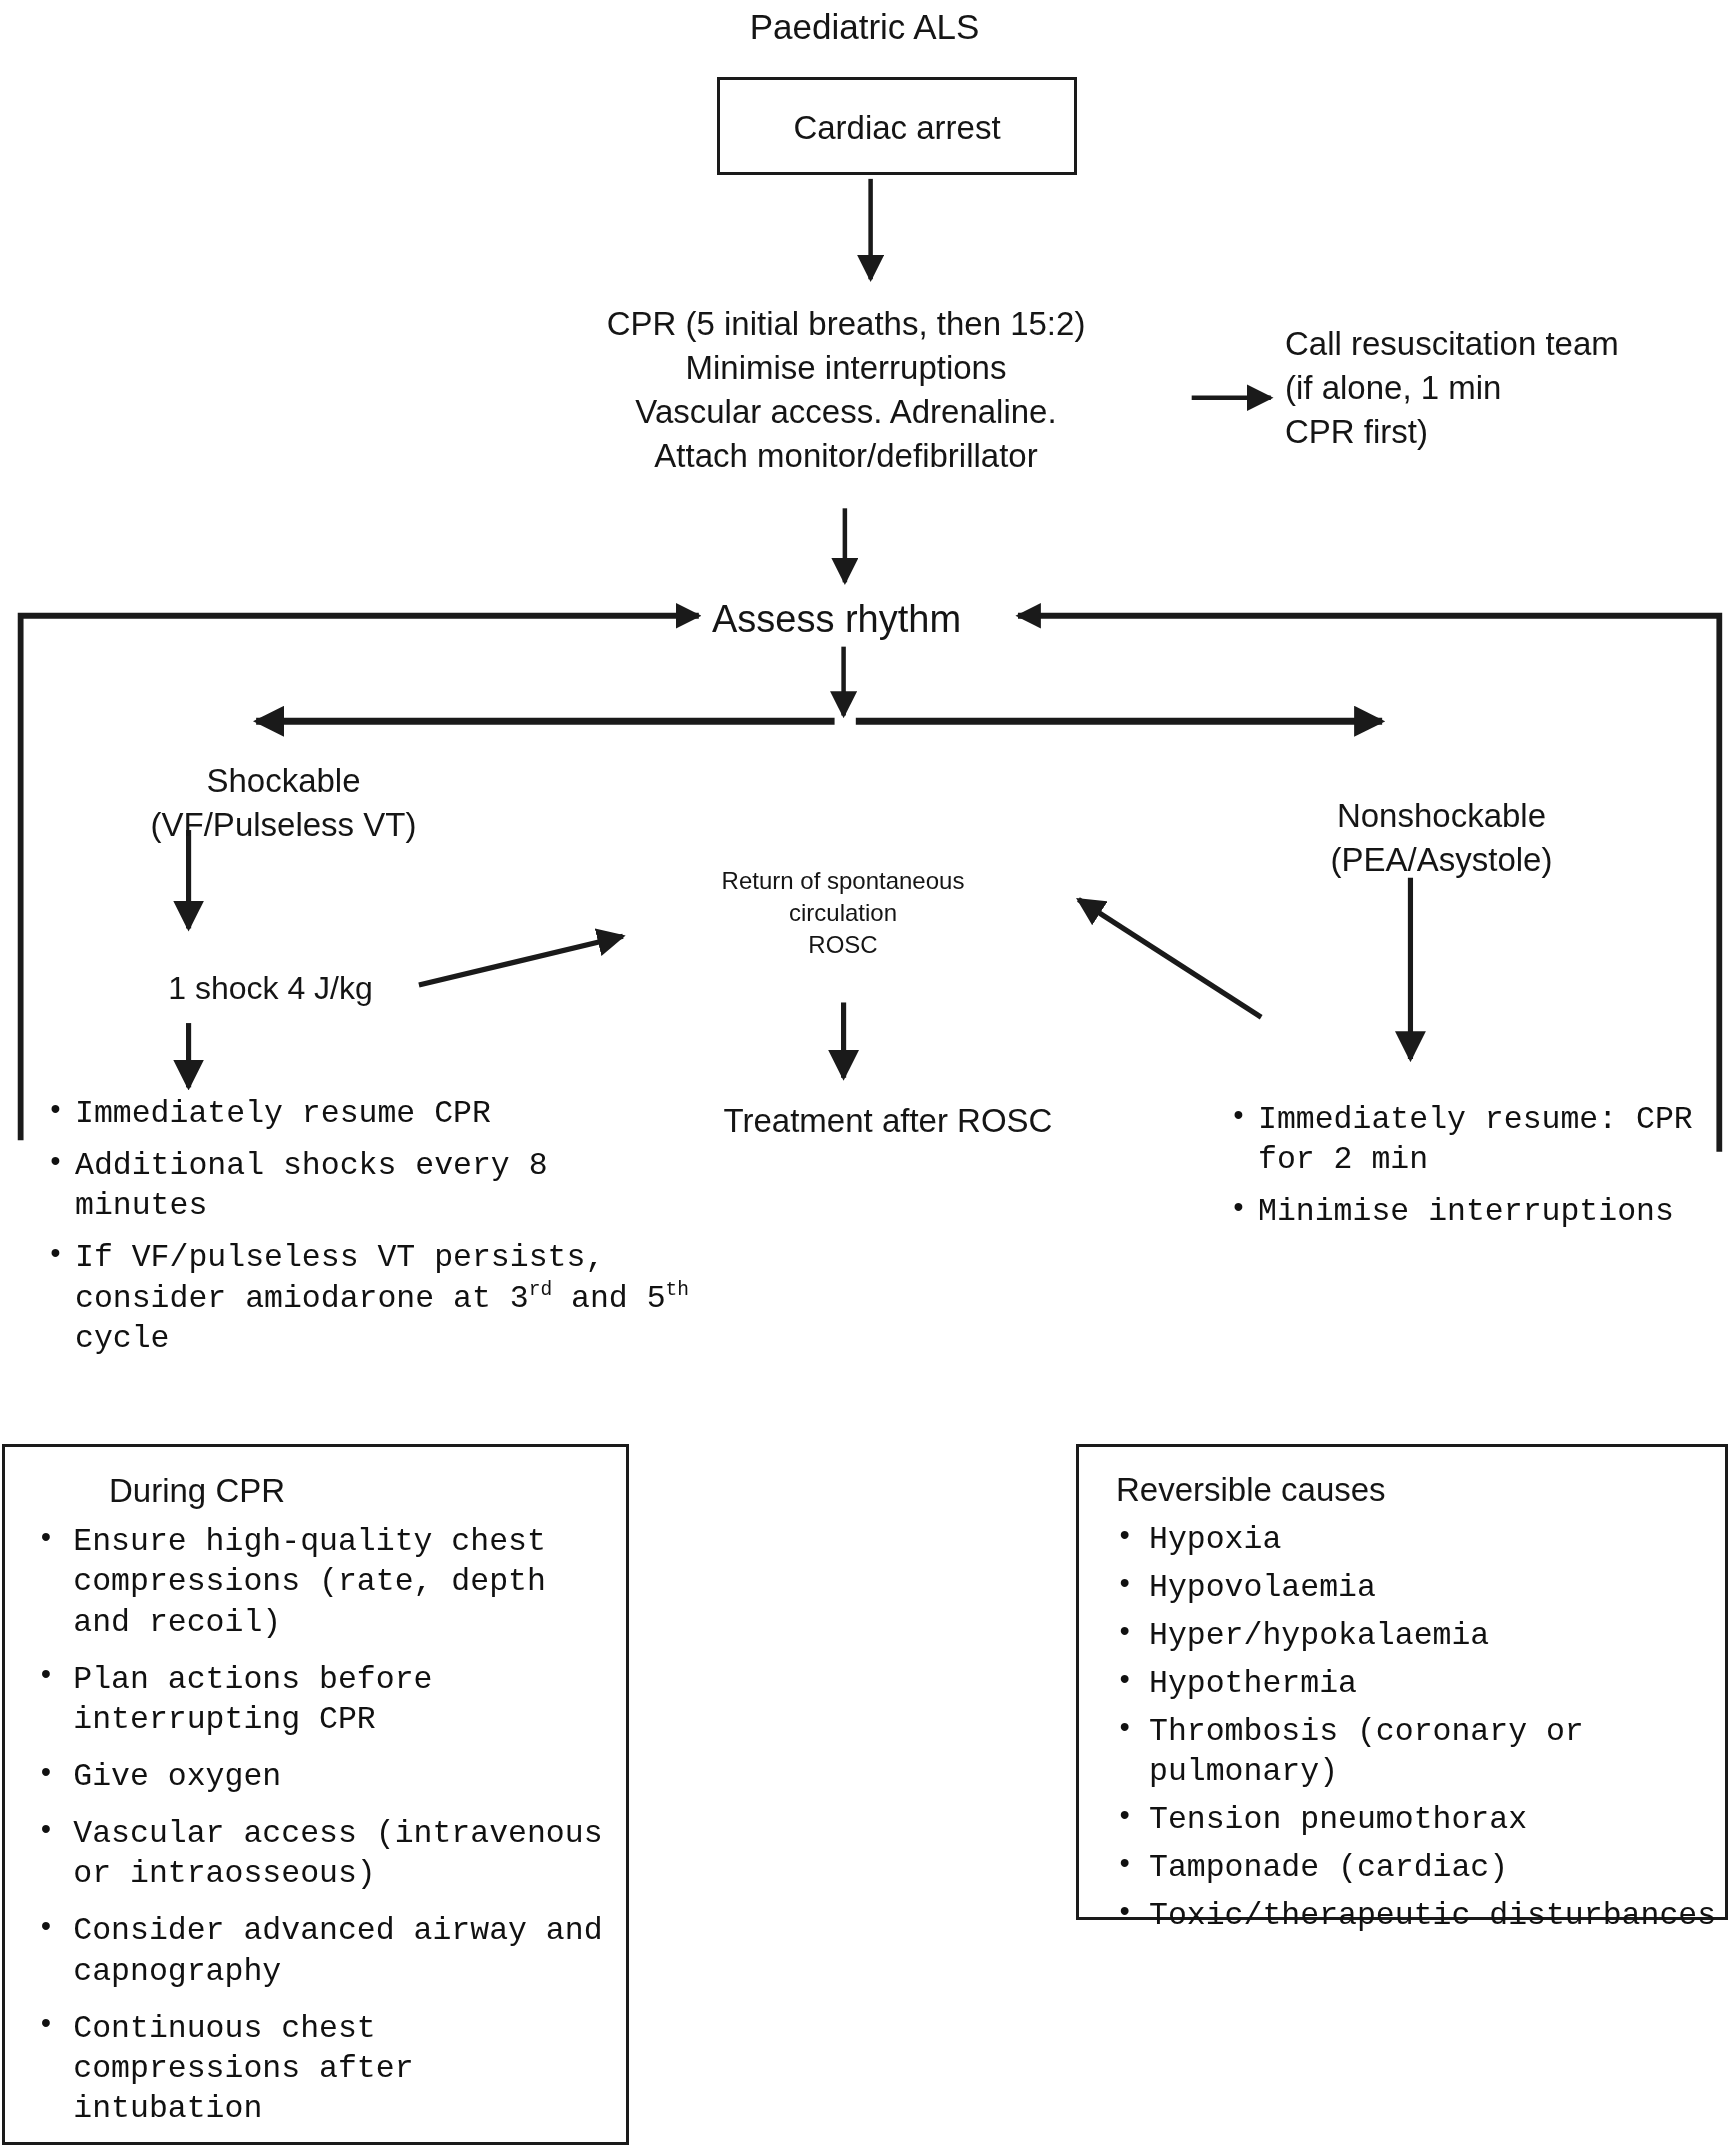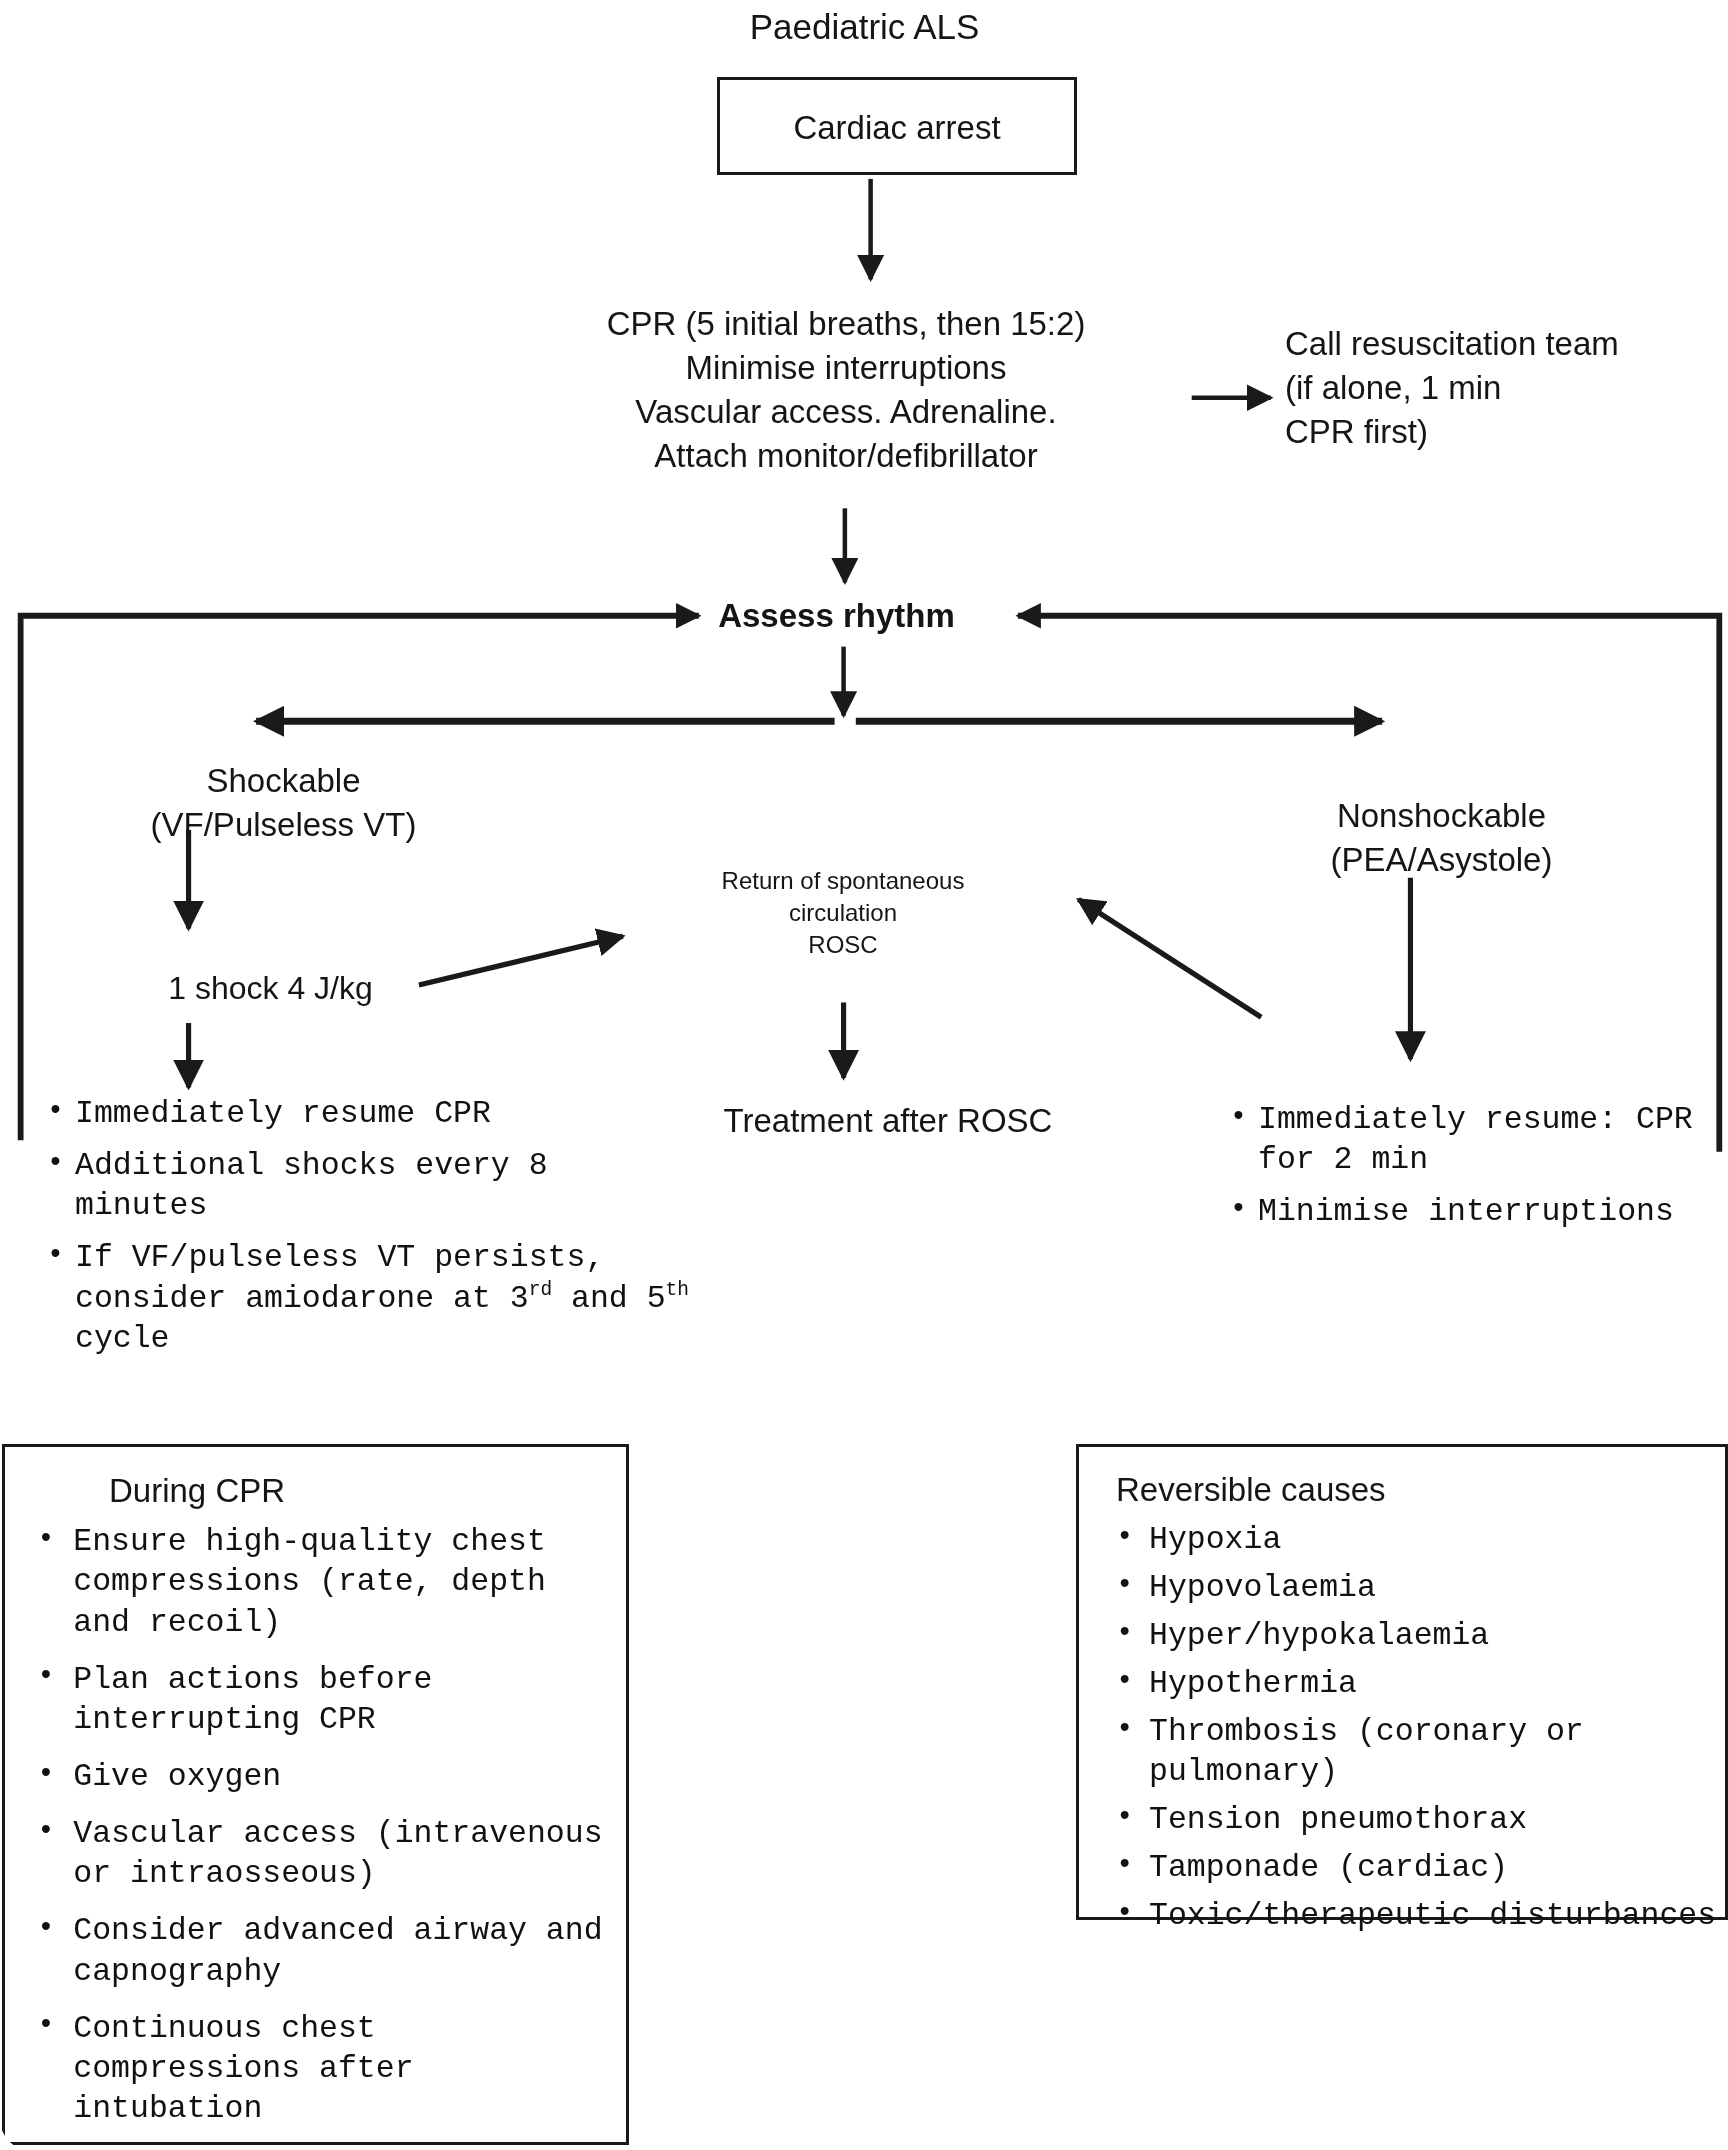--- a/index.html
+++ b/index.html
@@ -11,21 +11,20 @@
   body {
     font-family: "Liberation Sans", sans-serif;
     color: #111111;
   }
   #canvas {
     position: relative;
     width: 1729px;
     height: 2151px;
     background: #ffffff;
     overflow: hidden;
-    border-radius: 32px;
   }
   .txt {
     position: absolute;
     font-family: "Liberation Sans", sans-serif;
     color: #151515;
     line-height: 1.30;
     white-space: pre;
   }
   .ctr { text-align: center; }
   .lft { text-align: left; }
@@ -57,22 +56,21 @@
 
   
   #call-team {
     left: 1285px; top: 322px; width: 450px;
     font-size: 33px; line-height: 1.34;
   }
 
   
   #assess-rhythm {
     left: 663px; top: 595px; width: 347px;
-    font-size: 33px;
-    font-weight: bold;
+    font-size: 38px;
   }
 
   
   #shockable-label {
     left: 84px; top: 759px; width: 399px;
     font-size: 33px; line-height: 1.32;
   }
   #nonshockable-label {
     left: 1242px; top: 767px; width: 399px;
     font-size: 33px; line-height: 1.32; margin-top: 27px;

